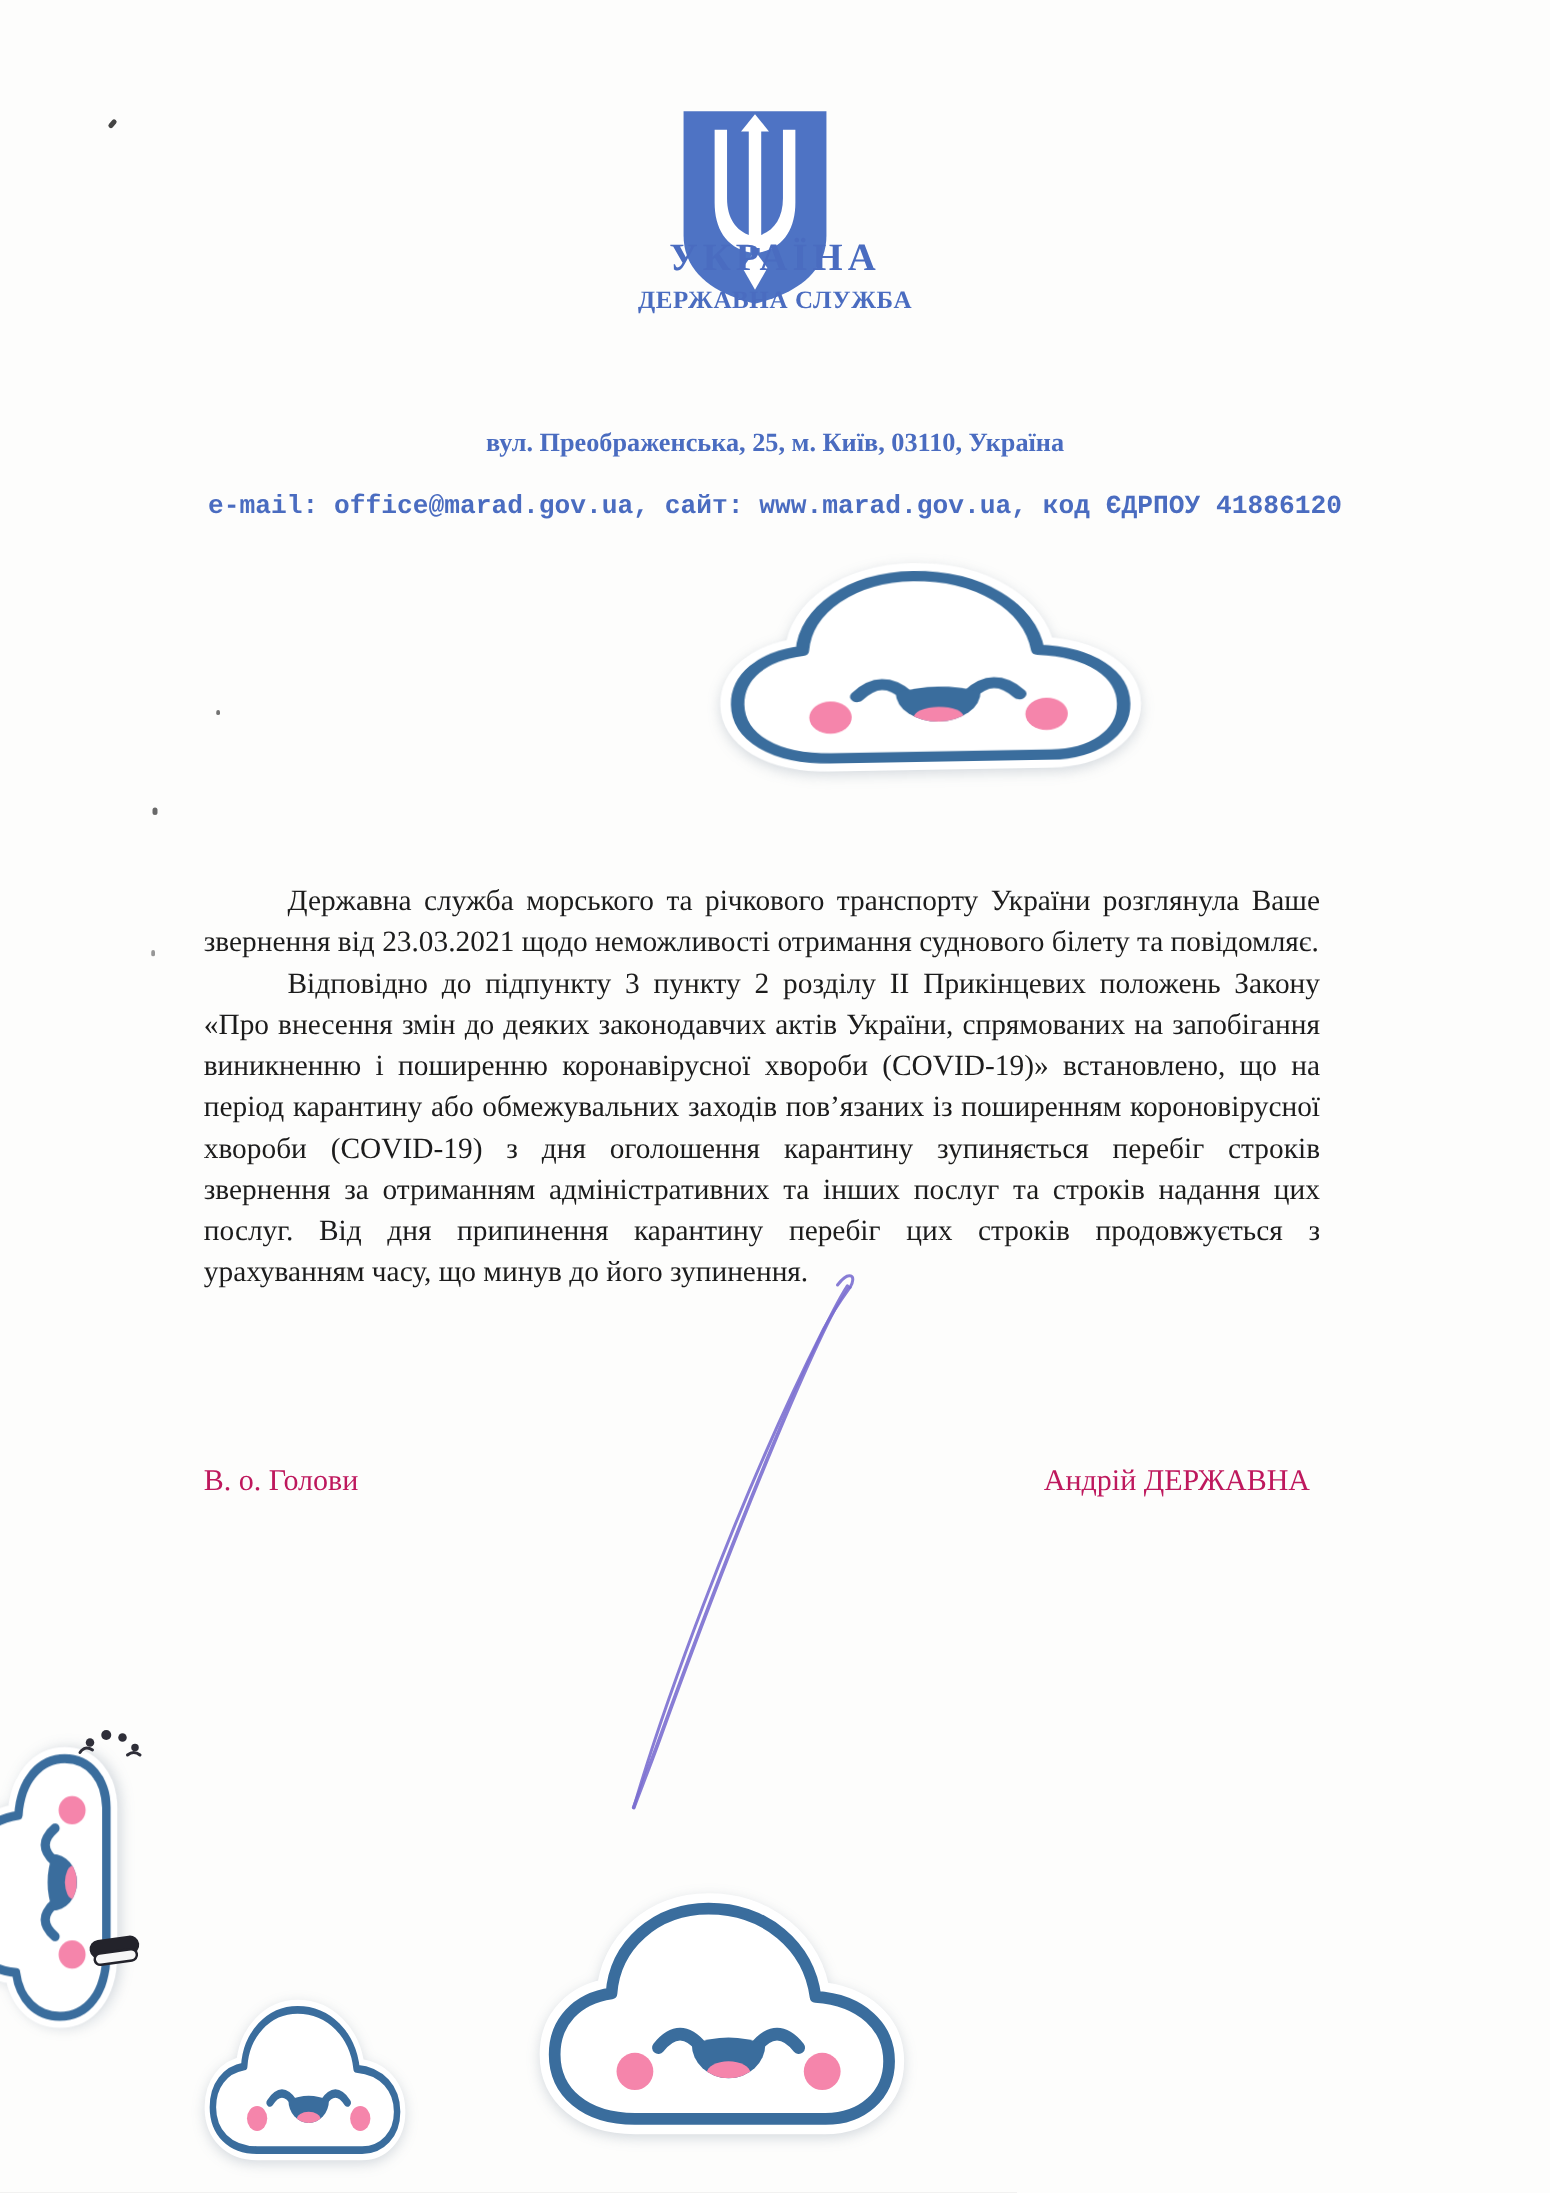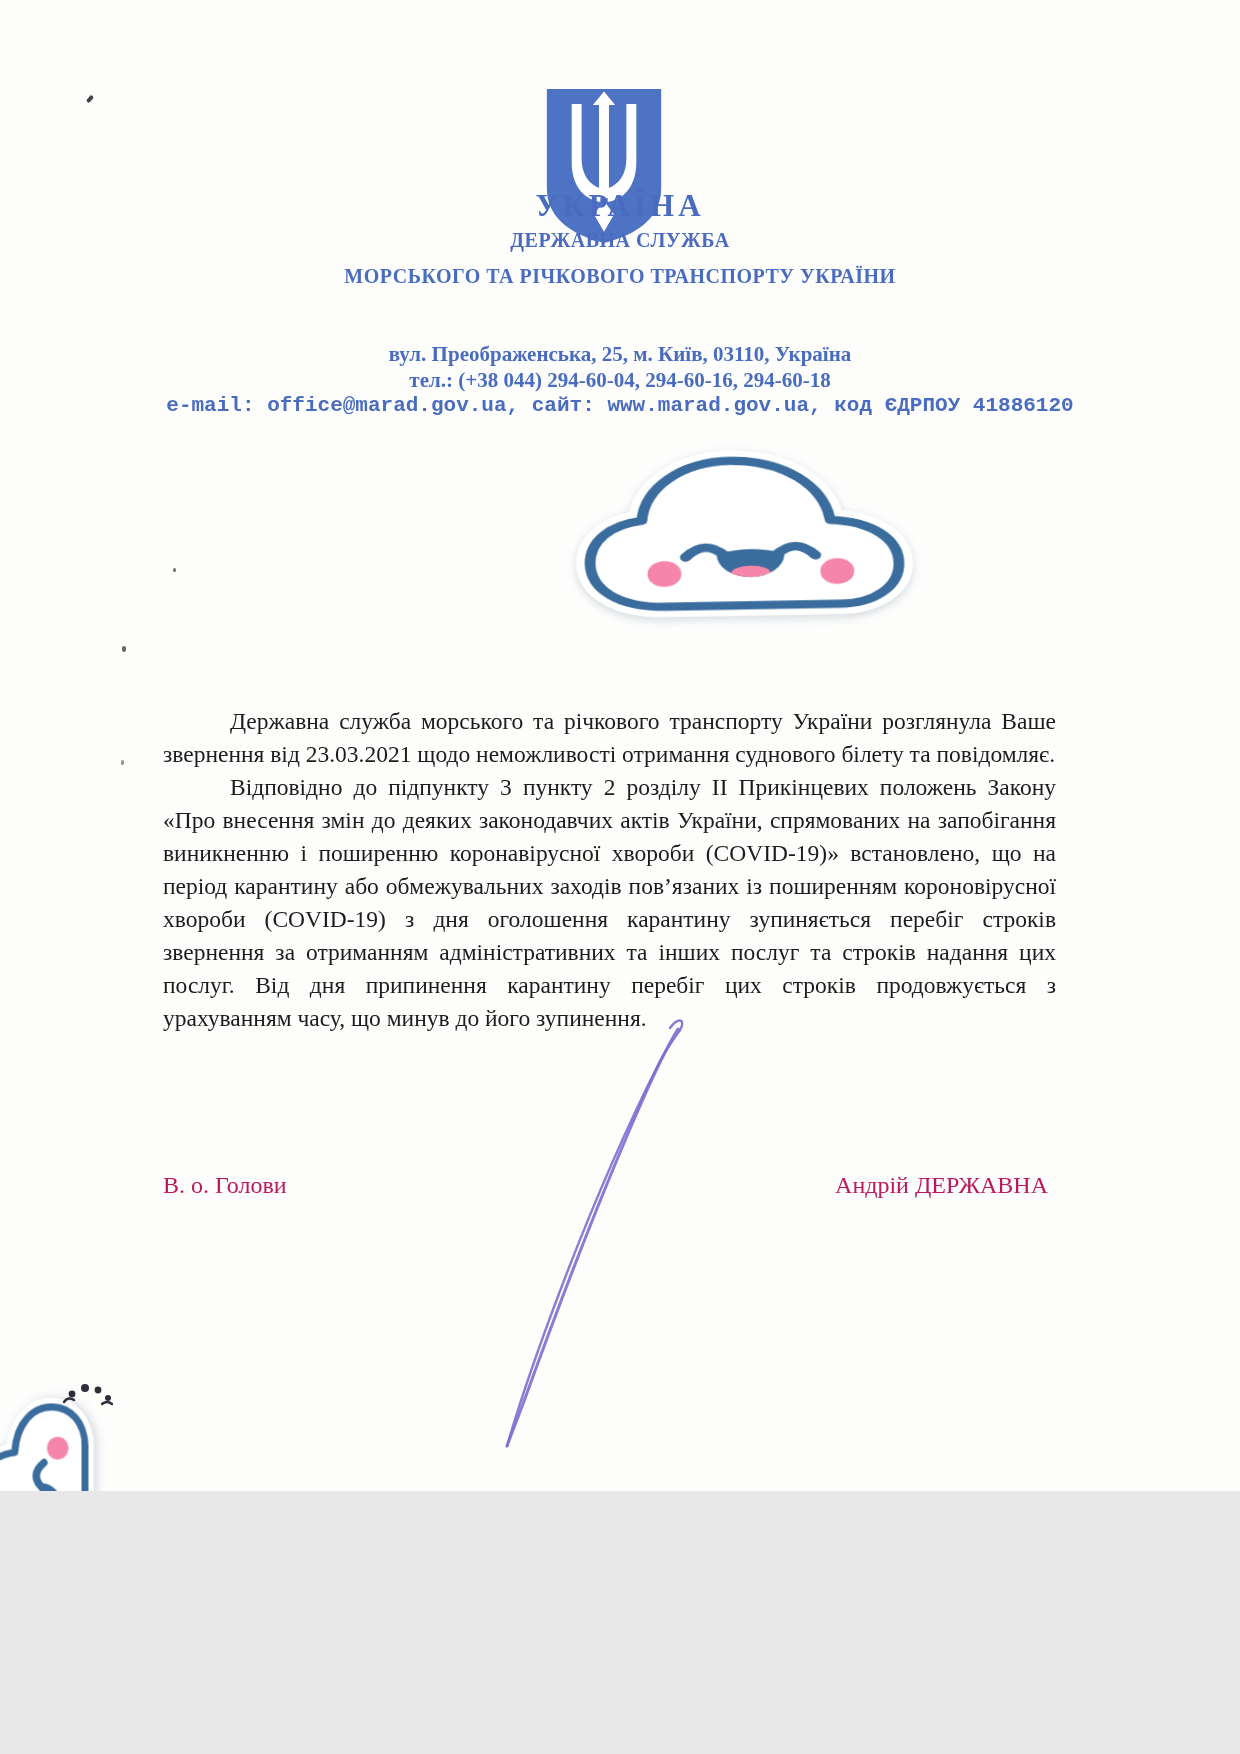--- a/index.html
+++ b/index.html
@@ -1,18 +1,18 @@
 <!DOCTYPE html>
 <html><head>
 <meta charset="utf-8">
 <style>
   html,body{margin:0;padding:0;background:#e8e8e8;}
   .page{
     position:relative;
-    width:1240px;height:1491px;
+    width:1240px;height:1754px;
     margin:0 auto;
     background:#fdfdfc;
     overflow:hidden;
     font-family:"Liberation Serif", serif;
   }
   
   .hline{
     position:absolute;left:0;width:1240px;
     text-align:center;font-weight:bold;color:#4a6cc0;
   }
@@ -80,23 +80,21 @@
     <path d="M4 4 H96 V84 C96 107 78 121 50 128 C22 121 4 107 4 84 Z" fill="#4e73c4"></path>
     <path d="M46 16 H54 V92 H46 Z" fill="#ffffff"></path>
     <path d="M50 6 L59 17 H41 Z" fill="#ffffff"></path>
     <path d="M24 16 H32 V60 C32 73 38 81 47 84 V95 C31 92 24 79 24 63 Z" fill="#ffffff"></path>
     <path d="M76 16 H68 V60 C68 73 62 81 53 84 V95 C69 92 76 79 76 63 Z" fill="#ffffff"></path>
     <path d="M50 94 L58 105 L50 119 L42 105 Z" fill="#ffffff"></path>
   </svg>
 
   <div class="hline country" style="top:188px;">УКРАЇНА</div>
   <div class="hline org" style="top:229px;">ДЕРЖАВНА СЛУЖБА</div>
-  <div class="hline org" style="top:265px;">МОРСЬКОГО ТА РІЧКОВОГО ТРАНСПОРТУ УКРАЇНИ</div>
   <div class="hline addr" style="top:342px;">вул. Преображенська, 25, м. Київ, 03110, Україна</div>
-  <div class="hline addr" style="top:368px;">тел.: (+38 044) 294-60-04, 294-60-16, 294-60-18</div>
   <div class="hline addr" style="top:394px;font-family:Liberation Mono, monospace;">e-mail: office@marad.gov.ua, сайт: www.marad.gov.ua, код ЄДРПОУ 41886120</div>
 
   <div class="fragment">НЕ</div>
 
   <svg class="cloud cloud-header" viewBox="0 0 228 168" preserveAspectRatio="none">
       <use href="#cloudSticker"></use>
     </svg>
   <svg class="cloud cloud-bottom" viewBox="0 0 228 168" preserveAspectRatio="none">
       <use href="#cloudSticker"></use>
     </svg>

